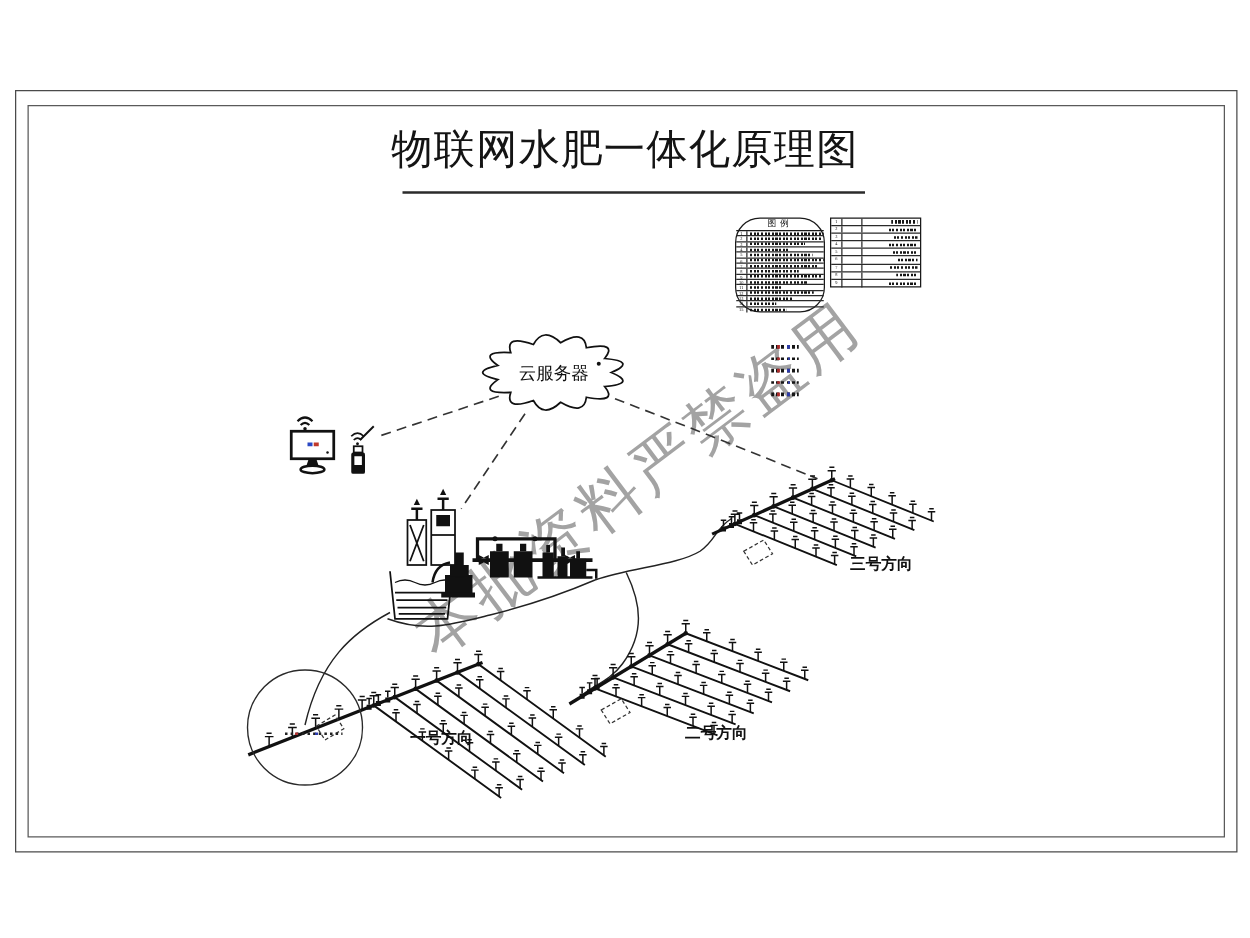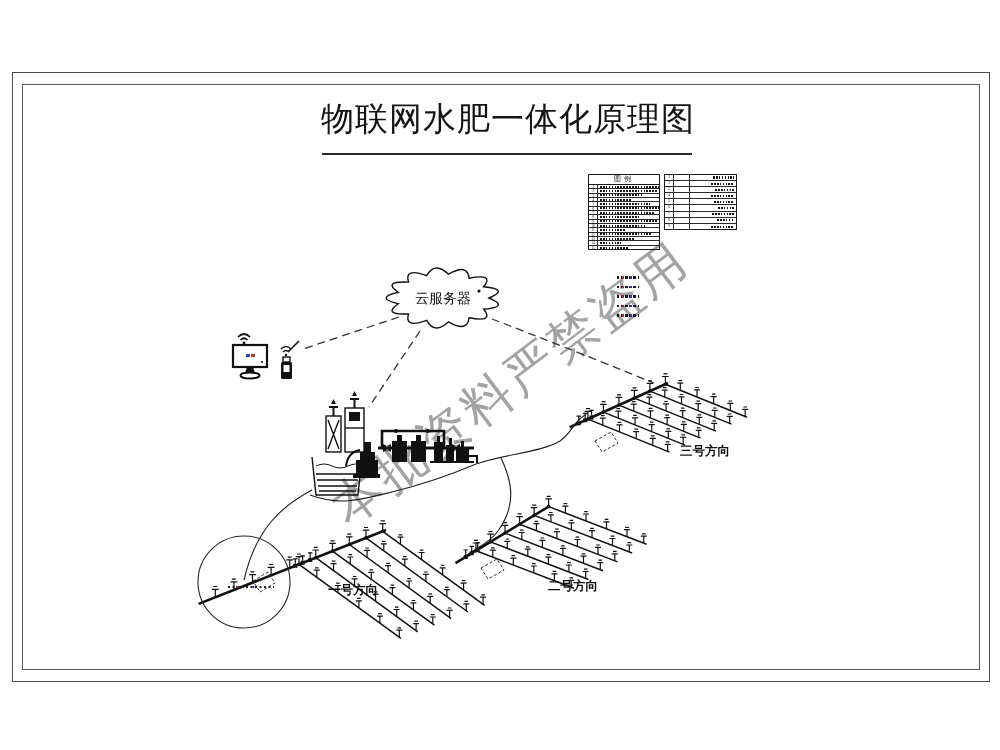--- a/index.html
+++ b/index.html
@@ -2,30 +2,30 @@
 <html><head>
 <meta charset="utf-8">
 <style>
   html,body{margin:0;padding:0;background:#fff;}
   #page{position:relative;width:1000px;height:750px;background:#fff;overflow:hidden;
         font-family:"Liberation Serif","DejaVu Serif",serif;color:#111;}
   *{box-sizing:border-box;}
   .frame{position:absolute;background:transparent;}
   #frame-outer{left:12px;top:72px;width:978px;height:610px;border:1.6px solid #4a4a4a;}
   #frame-inner{left:22px;top:84px;width:958px;height:586px;border:1.4px solid #5a5a5a;}
-  #title{position:absolute;left:313px;top:97px;width:390px;text-align:center;
+  #title{position:absolute;left:313px;top:97px;width:390px;text-align:left;
          font-size:33px;letter-spacing:1px;color:#141414;white-space:nowrap;}
   #title-rule{position:absolute;left:322px;top:153px;width:370px;height:2px;background:#2b2b2b;}
   #watermark{position:absolute;left:338px;top:480px;font-size:50px;letter-spacing:4px;
          color:#8f8f8f;opacity:.82;white-space:nowrap;transform:rotate(-37deg);
          transform-origin:0 50%;z-index:1;}
   svg#diagram{position:absolute;left:0;top:0;z-index:2;}
   
   .lg{position:absolute;border:1.2px solid #1a1a1a;z-index:3;background:rgba(255,255,255,0);}
-  #legend-left{left:588px;top:174px;width:72px;height:76px;}
+  #legend-left{left:588px;top:174px;width:72px;height:76px;border-radius:20px;}
   #legend-right{left:664px;top:174px;width:73px;height:56px;}
   .lg-title{height:10px;border-bottom:1px solid #1a1a1a;font-size:7px;line-height:9px;
             text-align:center;letter-spacing:3px;color:#111;}
   .lg-row{display:flex;align-items:center;height:4.33px;border-bottom:.6px solid #2a2a2a;}
   #legend-right .lg-row{height:6.1px;}
   .lg-row:last-child{border-bottom:none;}
   .lg-num{flex:none;width:9px;height:100%;border-right:.6px solid #2a2a2a;
           font-size:3.5px;line-height:4px;text-align:center;color:#111;}
   .lg-sym{flex:none;width:16px;height:100%;border-right:.6px solid #2a2a2a;}
   .lg-bar{height:2.2px;margin-left:1.5px;

